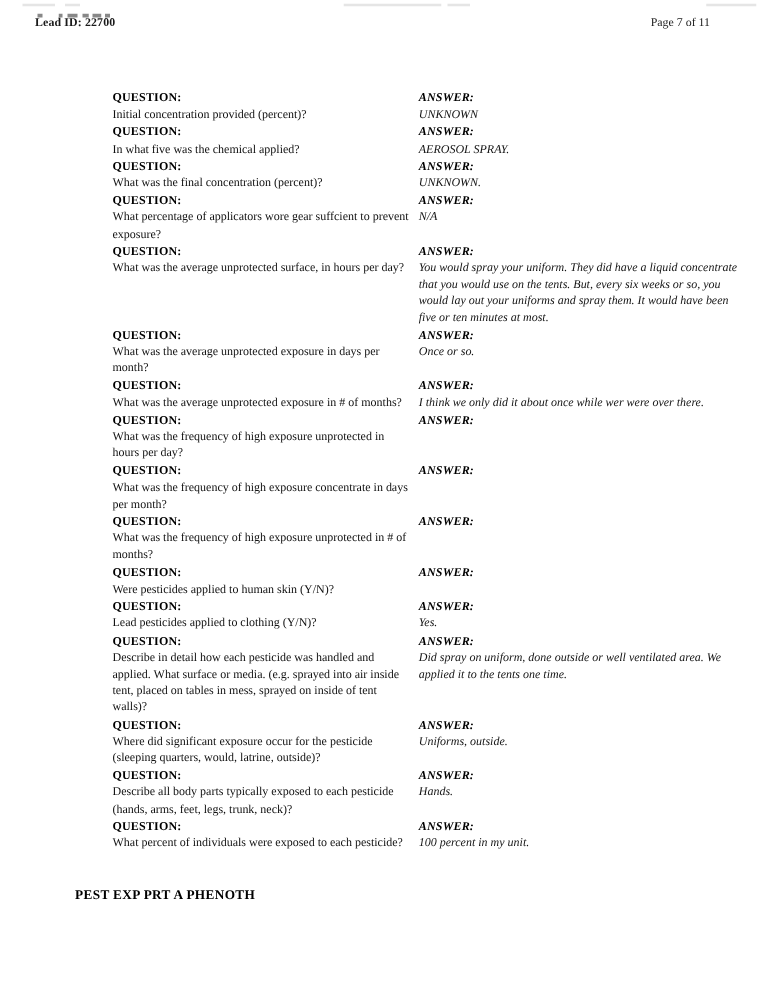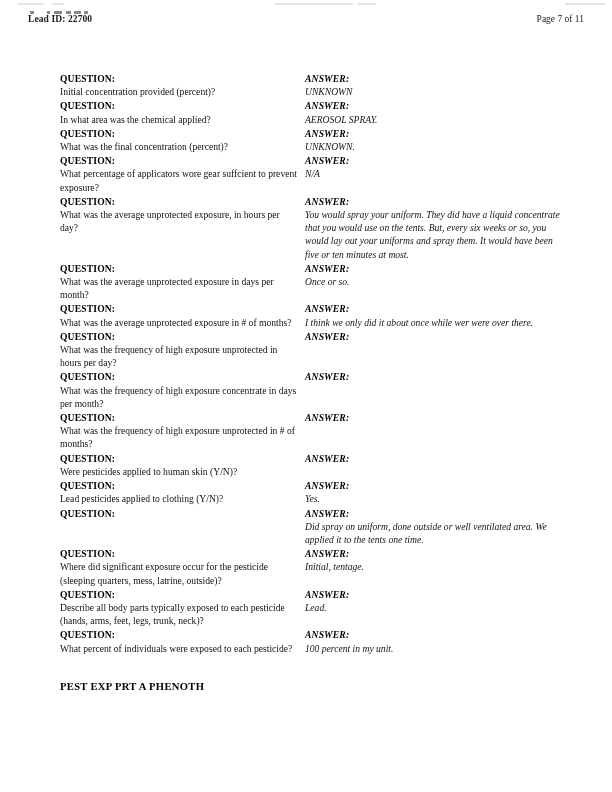--- a/index.html
+++ b/index.html
@@ -50,38 +50,39 @@
     left: 0;
     top: 0;
     font-size: 9.5px;
     font-weight: bold;
     letter-spacing: .1px;
     color: #1a1a1a;
     white-space: nowrap;
   }
   .page-num {
     position: absolute;
-    right: 0;
+    right: 16px;
     top: 0;
     font-size: 9.5px;
     color: #1a1a1a;
     white-space: nowrap;
   }
 
   
   .qa-body {
     position: absolute;
     top: 72px;
     left: 60px;
     width: 500px;
   }
   .qa-row {
     position: relative;
     width: 100%;
     margin-bottom: 1px;
+    margin-left: 30px;
   }
   .qa-row::after {
     content: "";
     display: block;
     clear: both;
   }
   .q-col {
     float: left;
     width: 245px;
     padding-right: 8px;
@@ -104,21 +105,21 @@
     font-size: 9.6px;
     line-height: 13.2px;
     color: #111;
     white-space: pre-line;
   }
   .a-col .txt { color: #141414; }
 
   .footer-code {
     position: absolute;
     left: 60px;
-    top: 681px;
+    top: 711px;
     font-weight: bold;
     font-size: 10.6px;
     letter-spacing: .3px;
     color: #000;
     white-space: nowrap;
   }
 </style>
 </head>
 <body>
 
@@ -148,21 +149,21 @@
           <div class="txt">Initial concentration provided (percent)?</div>
         </div>
         <div class="a-col">
           <div class="lbl">ANSWER:</div>
           <div class="txt">UNKNOWN</div>
         </div>
       </div>
       <div class="qa-row">
         <div class="q-col">
           <div class="lbl">QUESTION:</div>
-          <div class="txt">In what area was the chemical applied?</div>
+          <div class="txt">In what five was the chemical applied?</div>
         </div>
         <div class="a-col">
           <div class="lbl">ANSWER:</div>
           <div class="txt">AEROSOL SPRAY.</div>
         </div>
       </div>
       <div class="qa-row">
         <div class="q-col">
           <div class="lbl">QUESTION:</div>
           <div class="txt">What was the final concentration (percent)?</div>
@@ -178,21 +179,21 @@
           <div class="txt">What percentage of applicators wore gear suffcient to prevent exposure?</div>
         </div>
         <div class="a-col">
           <div class="lbl">ANSWER:</div>
           <div class="txt">N/A</div>
         </div>
       </div>
       <div class="qa-row">
         <div class="q-col">
           <div class="lbl">QUESTION:</div>
-          <div class="txt">What was the average unprotected exposure, in hours per day?</div>
+          <div class="txt">What was the average unprotected surface, in hours per day?</div>
         </div>
         <div class="a-col">
           <div class="lbl">ANSWER:</div>
           <div class="txt">You would spray your uniform. They did have a liquid concentrate that you would use on the tents.  But, every six weeks or so, you would lay out your uniforms and spray them. It would have been five or ten minutes at most.</div>
         </div>
       </div>
       <div class="qa-row">
         <div class="q-col">
           <div class="lbl">QUESTION:</div>
           <div class="txt">What was the average unprotected exposure in days per month?</div>
@@ -257,44 +258,45 @@
           <div class="txt">Lead pesticides applied to clothing (Y/N)?</div>
         </div>
         <div class="a-col">
           <div class="lbl">ANSWER:</div>
           <div class="txt">Yes.</div>
         </div>
       </div>
       <div class="qa-row">
         <div class="q-col">
           <div class="lbl">QUESTION:</div>
+          <div class="txt">Describe in detail how each pesticide was handled and applied.  What surface or media. (e.g. sprayed into air inside tent, placed on tables in mess, sprayed on inside of tent walls)?</div>
         </div>
         <div class="a-col">
           <div class="lbl">ANSWER:</div>
           <div class="txt">Did spray on uniform, done outside or well ventilated area. We applied it to the tents one time.</div>
         </div>
       </div>
       <div class="qa-row">
         <div class="q-col">
           <div class="lbl">QUESTION:</div>
-          <div class="txt">Where did significant exposure occur for the pesticide (sleeping quarters, mess, latrine, outside)?</div>
-        </div>
-        <div class="a-col">
-          <div class="lbl">ANSWER:</div>
-          <div class="txt">Initial, tentage.</div>
+          <div class="txt">Where did significant exposure occur for the pesticide (sleeping quarters, would, latrine, outside)?</div>
+        </div>
+        <div class="a-col">
+          <div class="lbl">ANSWER:</div>
+          <div class="txt">Uniforms, outside.</div>
         </div>
       </div>
       <div class="qa-row">
         <div class="q-col">
           <div class="lbl">QUESTION:</div>
           <div class="txt">Describe all body parts typically exposed to each pesticide (hands, arms, feet, legs, trunk, neck)?</div>
         </div>
         <div class="a-col">
           <div class="lbl">ANSWER:</div>
-          <div class="txt">Lead.</div>
+          <div class="txt">Hands.</div>
         </div>
       </div>
       <div class="qa-row">
         <div class="q-col">
           <div class="lbl">QUESTION:</div>
           <div class="txt">What percent of individuals were exposed to each pesticide?</div>
         </div>
         <div class="a-col">
           <div class="lbl">ANSWER:</div>
           <div class="txt">100 percent in my unit.</div>

